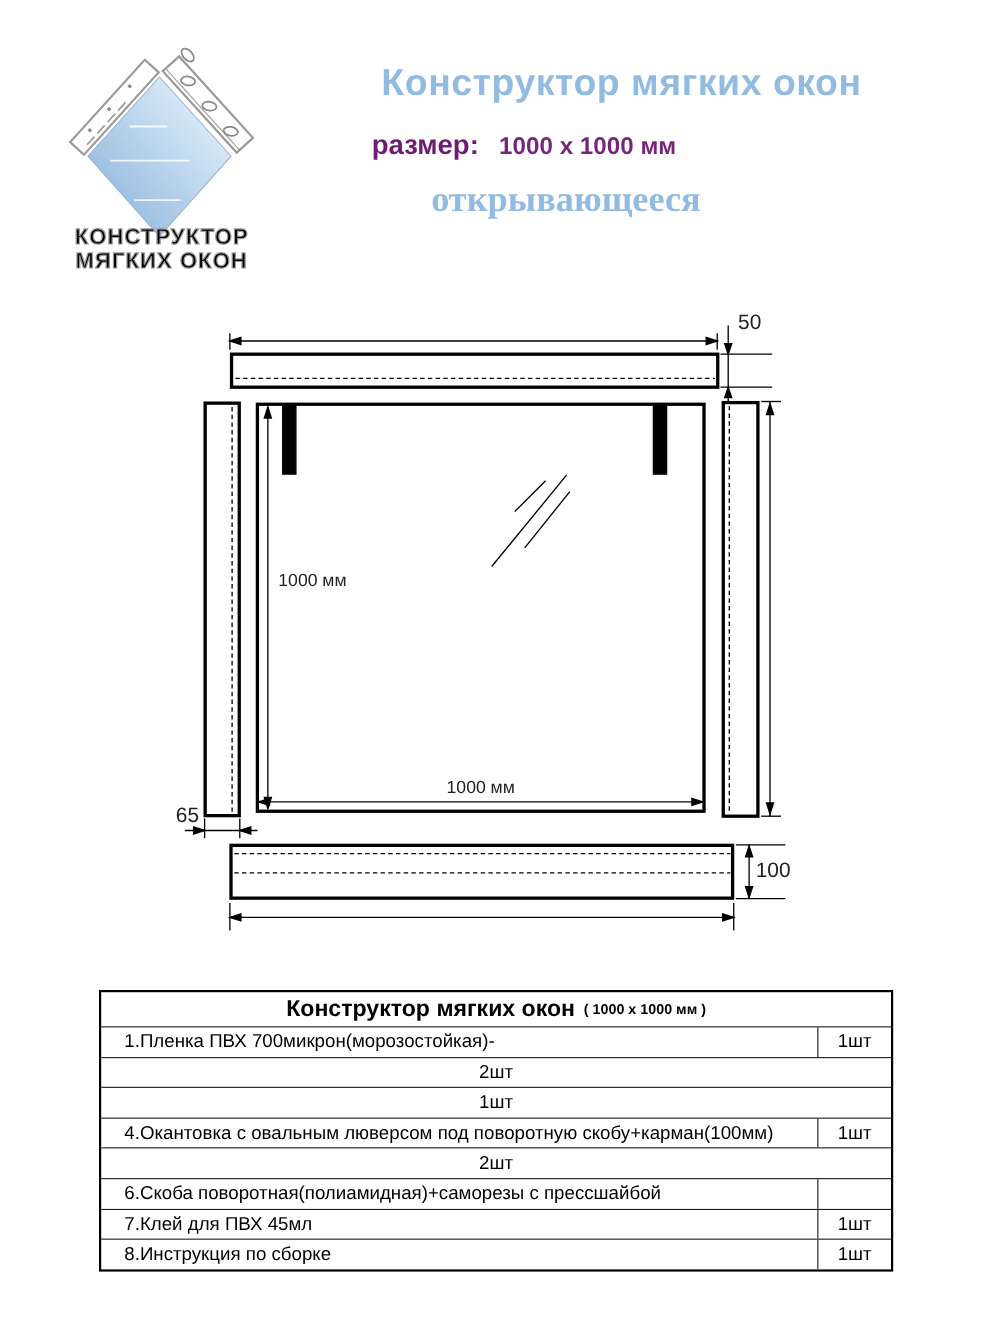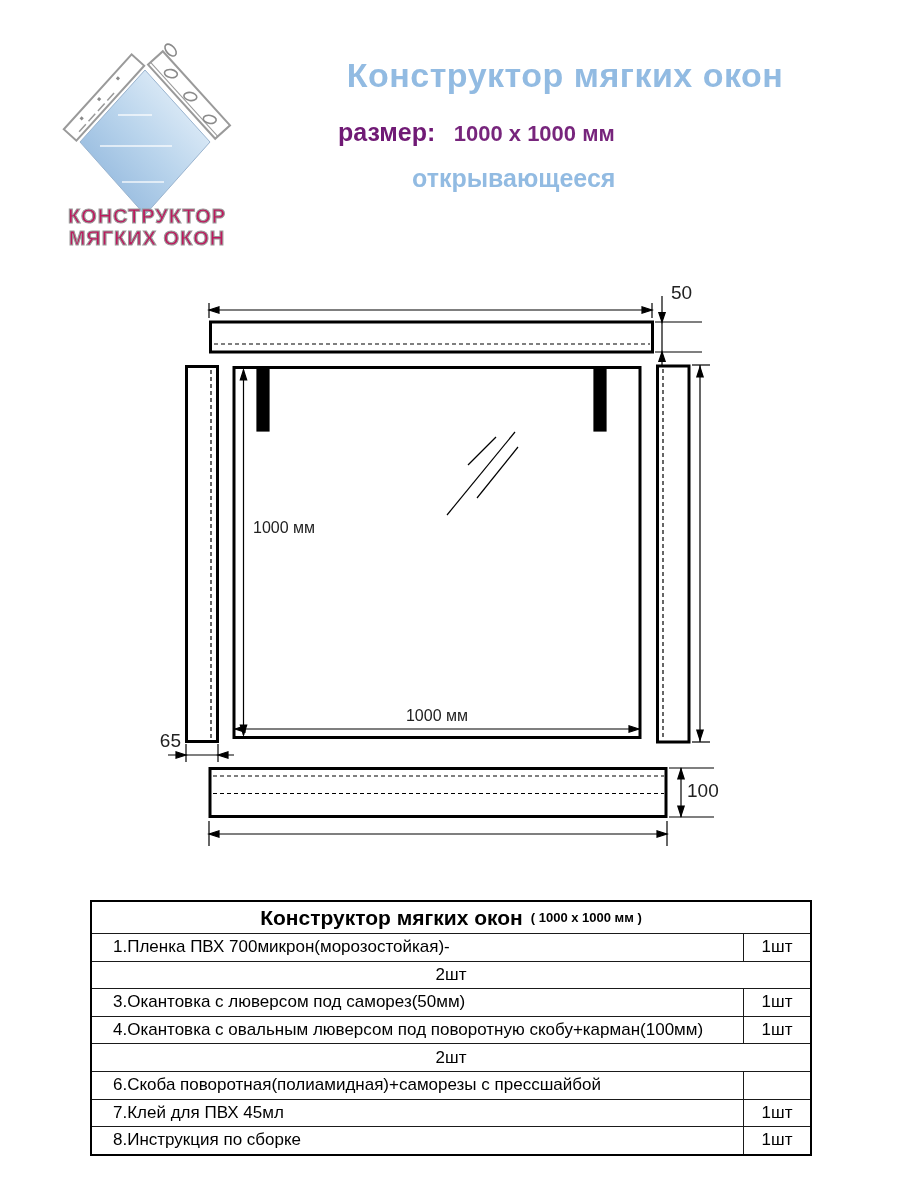--- a/index.html
+++ b/index.html
@@ -2,27 +2,27 @@
 <html><head>
 <meta charset="utf-8">
 <style>
   html,body{margin:0;padding:0;background:#ffffff;}
   .page{position:relative;width:900px;height:1200px;background:#ffffff;overflow:hidden;
         font-family:"Liberation Sans",sans-serif;color:#000;}
   
   .logo-svg{position:absolute;left:60px;top:40px;}
   .wordmark{position:absolute;left:52px;top:206px;width:190px;text-align:center;
             font-weight:bold;font-size:20px;line-height:1.08;letter-spacing:1px;
-            color:#be185d;-webkit-text-stroke:1.1px #9a9a9a;}
+            color:#000000;-webkit-text-stroke:1.1px #9a9a9a;}
   .title{position:absolute;left:300px;top:56px;width:530px;text-align:center;
          font-size:34px;font-weight:bold;color:#92bbe2;letter-spacing:0.5px;}
   .size-line{position:absolute;left:338px;top:118px;color:#701a75;white-space:nowrap;}
   .size-line .lbl{font-size:25px;font-weight:bold;}
   .size-line .val{font-size:22px;font-weight:bold;opacity:.95;margin-left:14px;}
-  .type-line{position:absolute;left:412px;top:164px;font-size:25px;font-weight:bold;color:#92bbe2;}
+  .type-line{position:absolute;left:392px;top:164px;font-size:33px;font-weight:bold;color:#92bbe2;font-family:Liberation Serif, serif;}
   
   .diagram{position:absolute;left:0;top:280px;}
   .diagram line,.diagram rect{stroke:#000;}
   .dimtxt{font-family:"Liberation Sans",sans-serif;fill:#222;}
   
   .sheet{position:absolute;left:90px;top:900px;width:722px;border:2px solid #000;
          box-sizing:border-box;background:#fff;}
   .t-title{height:31px;display:flex;align-items:center;justify-content:center;
            font-weight:bold;font-size:21px;white-space:nowrap;}
   .t-title .paren{font-size:13px;font-weight:bold;margin-left:8px;}
@@ -186,21 +186,20 @@
     </div>
 
     <div class="t-row">
       <div class="nm">1.Пленка ПВХ 700микрон(морозостойкая)-</div>
       <div class="qty">1шт</div>
     </div>
     <div class="t-row">
       <div class="qty">2шт</div>
     </div>
     <div class="t-row">
-      <div class="nm">3.Окантовка с люверсом под саморез(50мм)</div>
       <div class="qty">1шт</div>
     </div>
     <div class="t-row">
       <div class="nm">4.Окантовка с овальным люверсом под поворотную скобу+карман(100мм)</div>
       <div class="qty">1шт</div>
     </div>
     <div class="t-row">
       <div class="qty">2шт</div>
     </div>
     <div class="t-row">

